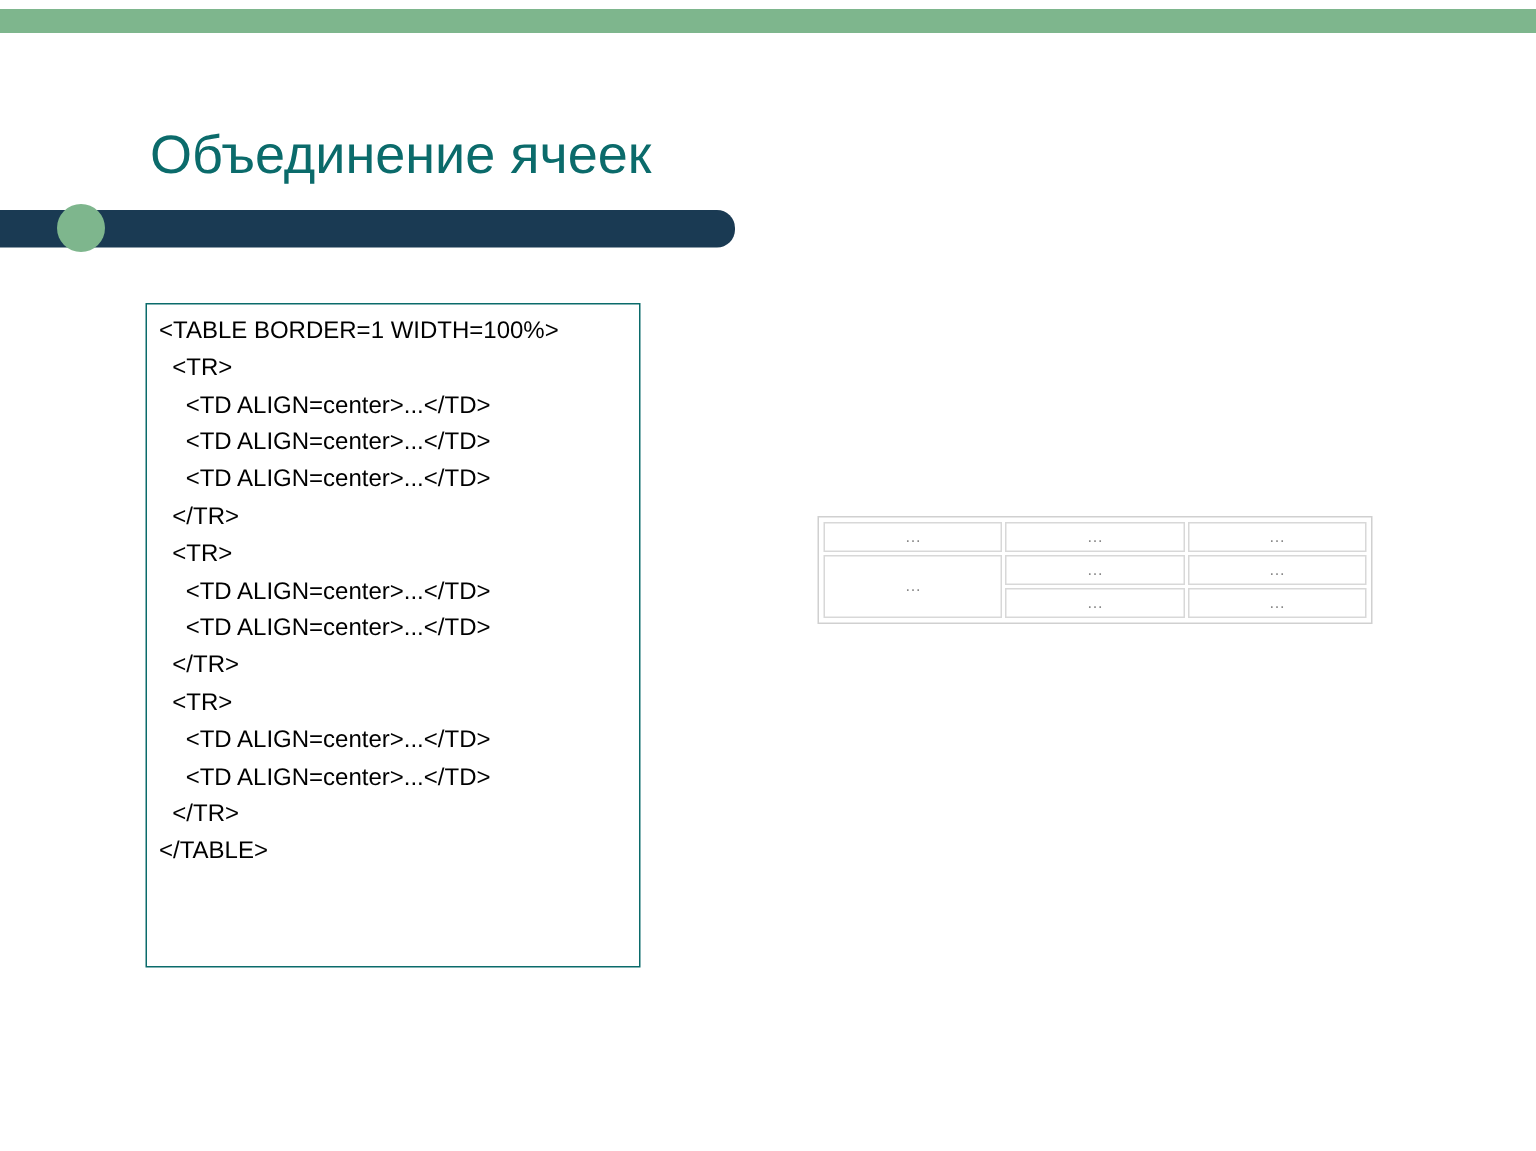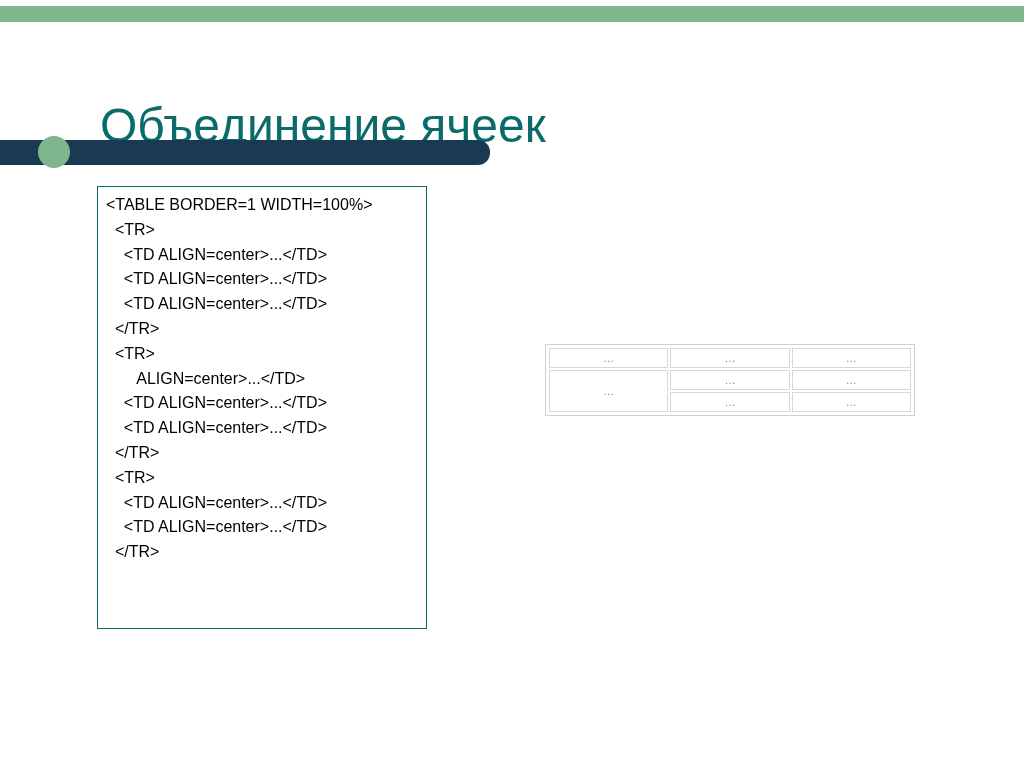--- a/index.html
+++ b/index.html
@@ -15,25 +15,25 @@
       overflow: hidden;
       padding-top: 6px;
     }
     .slide-frame {
       border-top: 16px solid #7eb68d;
       height: 755px;
       position: relative;
     }
     .title {
       color: #0b6b6b;
-      font-size: 48px;
+      font-size: 36px;
       font-weight: normal;
       position: absolute;
       left: 100px;
-      top: 76px;
+      top: 60px;
     }
     .title-bar {
       position: absolute;
       left: 0;
       top: 118px;
       width: 490px;
       height: 25px;
       background: #1a3a53;
       border-radius: 0 12px 12px 0;
     }
@@ -42,21 +42,21 @@
       left: 38px;
       top: 114px;
       width: 32px;
       height: 32px;
       background: #7eb68d;
       border-radius: 50%;
     }
     .code-box {
       position: absolute;
       left: 97px;
-      top: 164px;
+      top: 180px;
       width: 330px;
       height: 443px;
       border: 1px solid #0b6b6b;
       padding: 6px 8px;
       font-size: 16px;
       line-height: 1.55;
       color: #000;
     }
     .code-line {
       white-space: pre;
@@ -97,28 +97,28 @@
   <div class="title-bar-cap"></div>
 
   <div class="code-box">
     <div class="code-line">&lt;TABLE BORDER=1 WIDTH=100%&gt;</div>
     <div class="code-line">  &lt;TR&gt;</div>
     <div class="code-line">    &lt;TD ALIGN=center&gt;...&lt;/TD&gt;</div>
     <div class="code-line">    &lt;TD ALIGN=center&gt;...&lt;/TD&gt;</div>
     <div class="code-line">    &lt;TD ALIGN=center&gt;...&lt;/TD&gt;</div>
     <div class="code-line">  &lt;/TR&gt;</div>
     <div class="code-line">  &lt;TR&gt;</div>
-    <div class="code-line">       ALIGN=center&gt;...&lt;/TD&gt;</div>
     <div class="code-line">    &lt;TD ALIGN=center&gt;...&lt;/TD&gt;</div>
     <div class="code-line">    &lt;TD ALIGN=center&gt;...&lt;/TD&gt;</div>
     <div class="code-line">  &lt;/TR&gt;</div>
     <div class="code-line">  &lt;TR&gt;</div>
     <div class="code-line">    &lt;TD ALIGN=center&gt;...&lt;/TD&gt;</div>
     <div class="code-line">    &lt;TD ALIGN=center&gt;...&lt;/TD&gt;</div>
     <div class="code-line">  &lt;/TR&gt;</div>
+    <div class="code-line">&lt;/TABLE&gt;</div>
   </div>
 
   <div class="example-table-wrap">
     <div class="example-outer">
       <table class="example-table">
         <tbody>
             <tr>
           <td>…</td>
           <td>…</td>
           <td>…</td>

